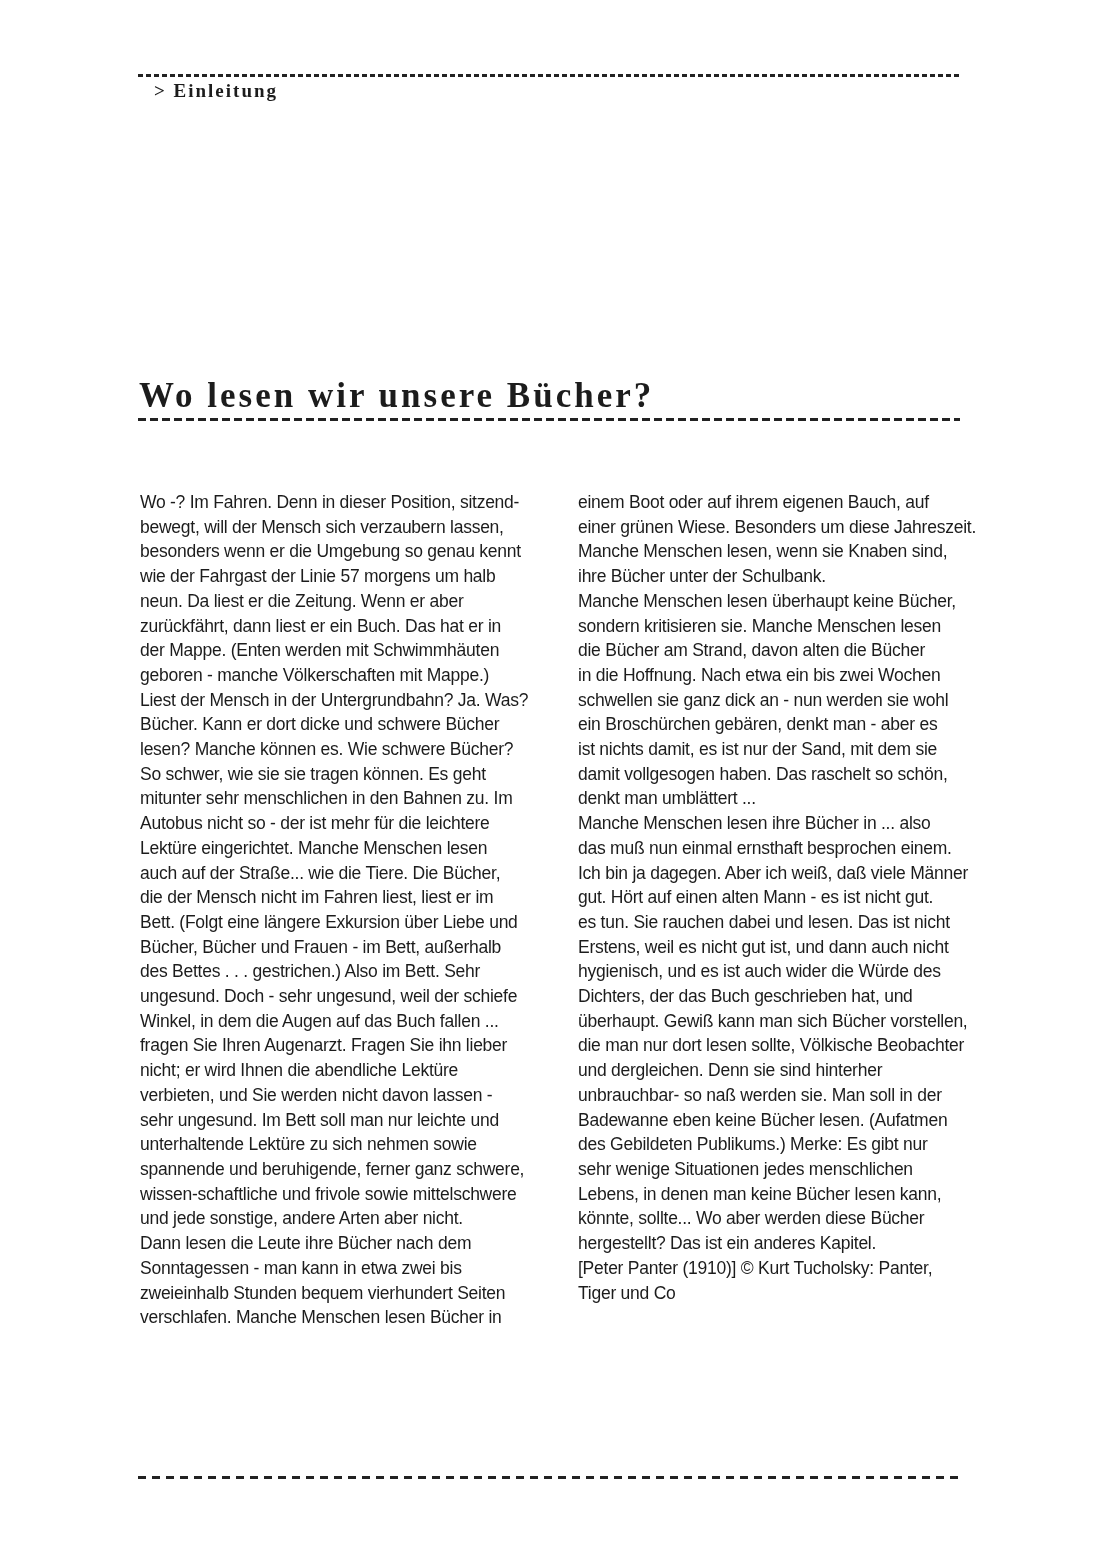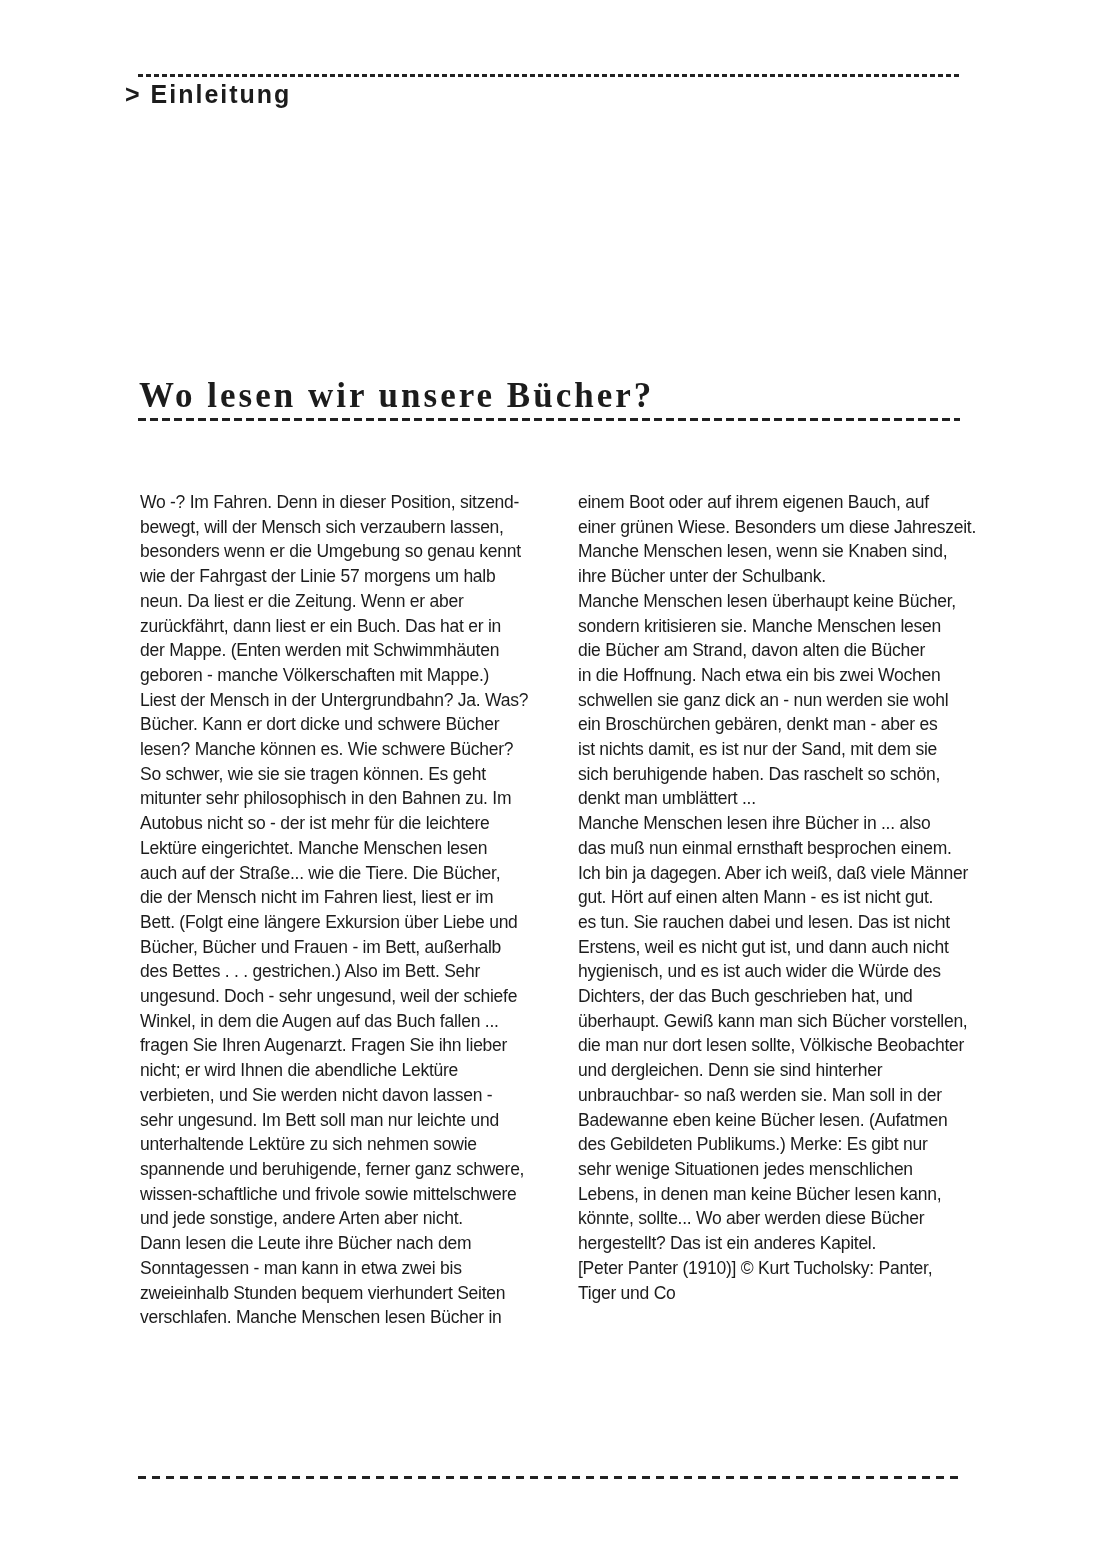--- a/index.html
+++ b/index.html
@@ -34,25 +34,25 @@
   .rule-title {
     top: 418px;
     background: repeating-linear-gradient(90deg, var(--rule, #222) 0 8px, transparent 8px 12px);
   }
   .rule-bottom {
     top: 1476px;
     background: repeating-linear-gradient(90deg, var(--rule, #222) 0 8px, transparent 8px 14px);
   }
   .kicker {
     position: absolute;
-    left: 125px;
+    left: 154px;
     top: 80px;
-    font-family: Liberation Sans, sans-serif;
+    font-family: Liberation Serif, serif;
     font-weight: bold;
-    font-size: 25px;
+    font-size: 19px;
     letter-spacing: 2px;
     white-space: nowrap;
     color: var(--text, #1c1c1c);
   }
   .title {
     position: absolute;
     left: 139px;
     top: 376px;
     margin: 0;
     font-family: Liberation Serif, serif;
@@ -97,21 +97,21 @@
         <div class="line">besonders wenn er die Umgebung so genau kennt</div>
         <div class="line">wie der Fahrgast der Linie 57 morgens um halb</div>
         <div class="line">neun. Da liest er die Zeitung. Wenn er aber</div>
         <div class="line">zurückfährt, dann liest er ein Buch. Das hat er in</div>
         <div class="line">der Mappe. (Enten werden mit Schwimmhäuten</div>
         <div class="line">geboren - manche Völkerschaften mit Mappe.)</div>
         <div class="line">Liest der Mensch in der Untergrundbahn? Ja. Was?</div>
         <div class="line">Bücher. Kann er dort dicke und schwere Bücher</div>
         <div class="line">lesen? Manche können es. Wie schwere Bücher?</div>
         <div class="line">So schwer, wie sie sie tragen können. Es geht</div>
-        <div class="line">mitunter sehr philosophisch in den Bahnen zu. Im</div>
+        <div class="line">mitunter sehr menschlichen in den Bahnen zu. Im</div>
         <div class="line">Autobus nicht so - der ist mehr für die leichtere</div>
         <div class="line">Lektüre eingerichtet. Manche Menschen lesen</div>
         <div class="line">auch auf der Straße... wie die Tiere. Die Bücher,</div>
         <div class="line">die der Mensch nicht im Fahren liest, liest er im</div>
         <div class="line">Bett. (Folgt eine längere Exkursion über Liebe und</div>
         <div class="line">Bücher, Bücher und Frauen - im Bett, außerhalb</div>
         <div class="line">des Bettes . . . gestrichen.) Also im Bett. Sehr</div>
         <div class="line">ungesund. Doch - sehr ungesund, weil der schiefe</div>
         <div class="line">Winkel, in dem die Augen auf das Buch fallen ...</div>
         <div class="line">fragen Sie Ihren Augenarzt. Fragen Sie ihn lieber</div>
@@ -132,21 +132,21 @@
         <div class="line">einer grünen Wiese. Besonders um diese Jahreszeit.</div>
         <div class="line">Manche Menschen lesen, wenn sie Knaben sind,</div>
         <div class="line">ihre Bücher unter der Schulbank.</div>
         <div class="line">Manche Menschen lesen überhaupt keine Bücher,</div>
         <div class="line">sondern kritisieren sie. Manche Menschen lesen</div>
         <div class="line">die Bücher am Strand, davon alten die Bücher</div>
         <div class="line">in die Hoffnung. Nach etwa ein bis zwei Wochen</div>
         <div class="line">schwellen sie ganz dick an - nun werden sie wohl</div>
         <div class="line">ein Broschürchen gebären, denkt man - aber es</div>
         <div class="line">ist nichts damit, es ist nur der Sand, mit dem sie</div>
-        <div class="line">sich beruhigende haben. Das raschelt so schön,</div>
+        <div class="line">damit vollgesogen haben. Das raschelt so schön,</div>
         <div class="line">denkt man umblättert ...</div>
         <div class="line">Manche Menschen lesen ihre Bücher in ... also</div>
         <div class="line">das muß nun einmal ernsthaft besprochen einem.</div>
         <div class="line">Ich bin ja dagegen. Aber ich weiß, daß viele Männer</div>
         <div class="line">gut. Hört auf einen alten Mann - es ist nicht gut.</div>
         <div class="line">es tun. Sie rauchen dabei und lesen. Das ist nicht</div>
         <div class="line">Erstens, weil es nicht gut ist, und dann auch nicht</div>
         <div class="line">hygienisch, und es ist auch wider die Würde des</div>
         <div class="line">Dichters, der das Buch geschrieben hat, und</div>
         <div class="line">überhaupt. Gewiß kann man sich Bücher vorstellen,</div>

